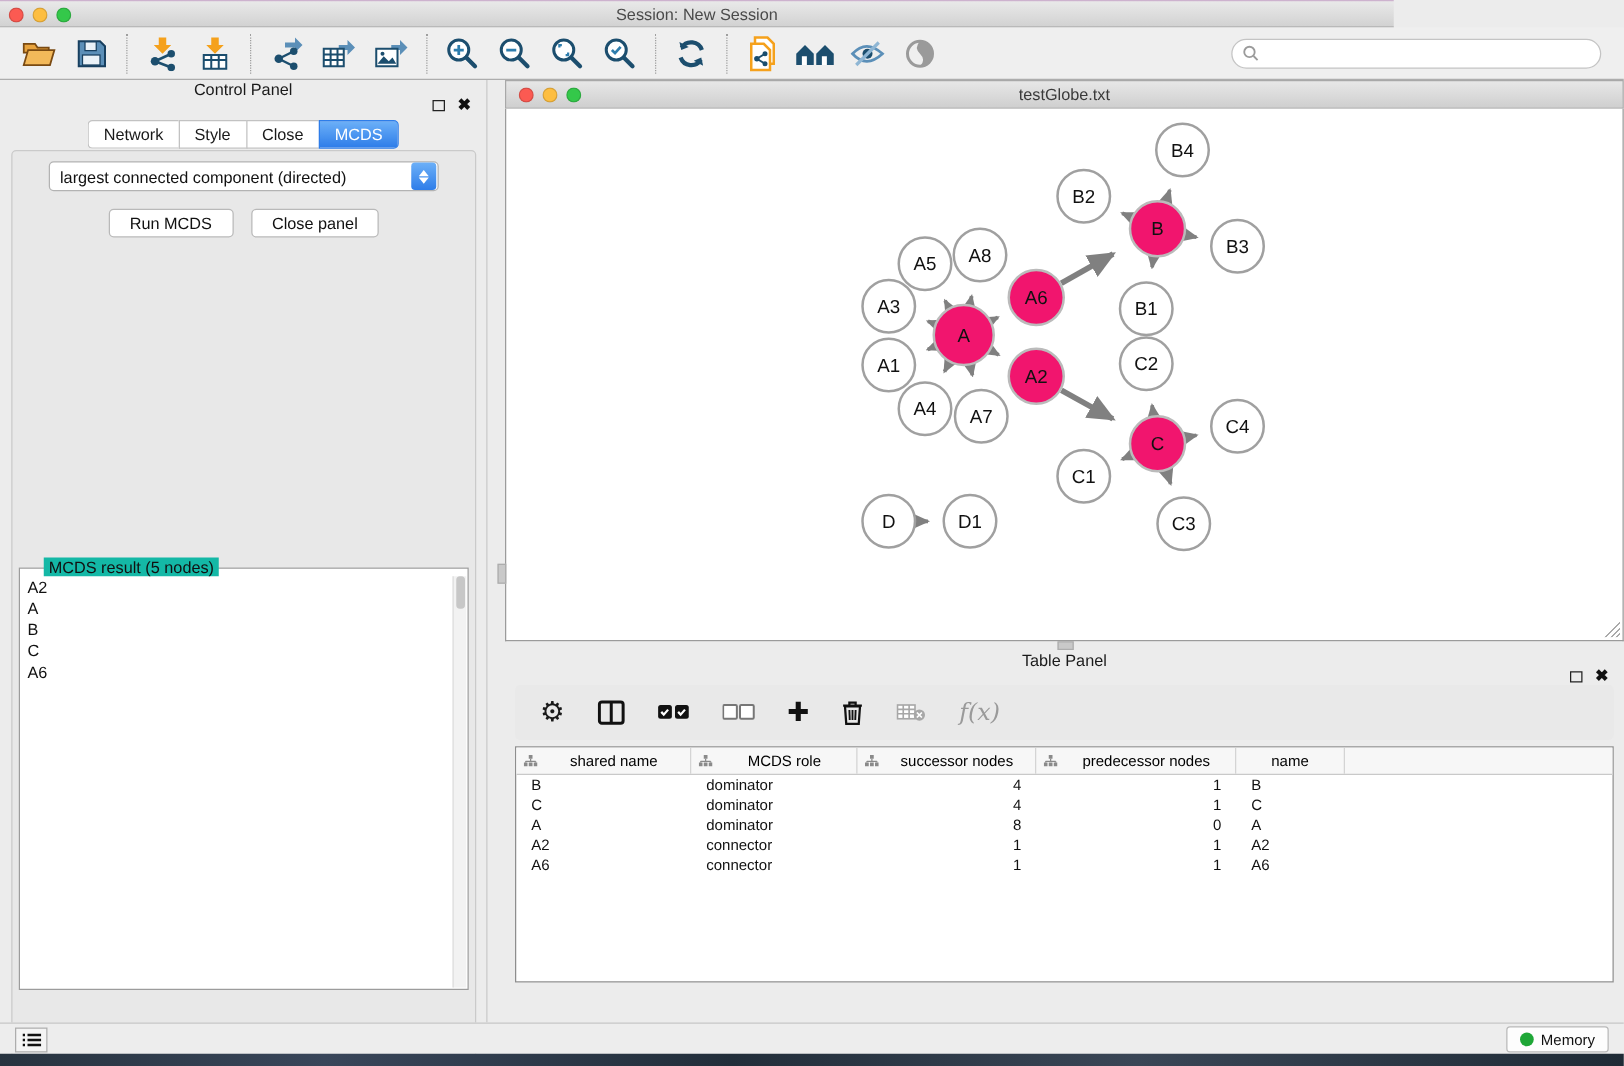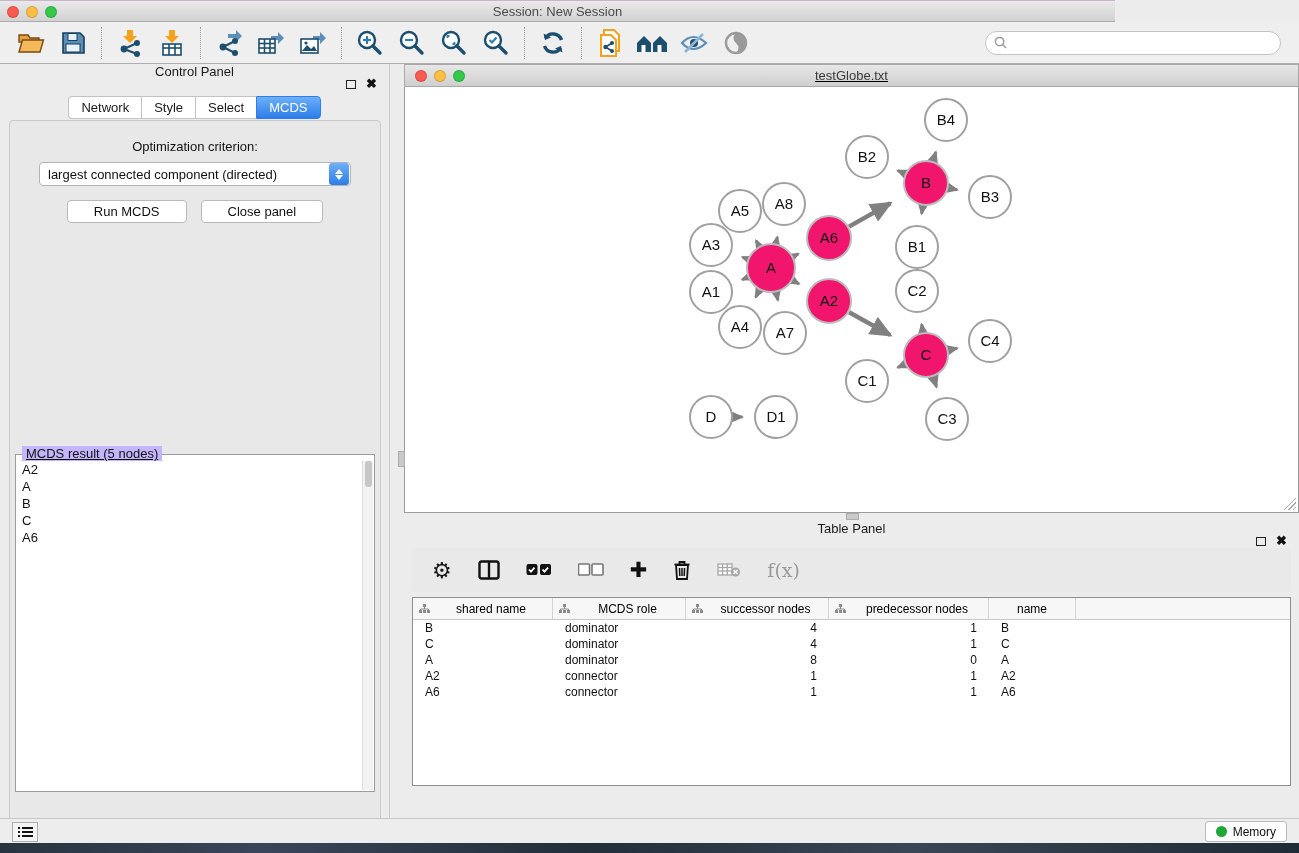--- a/index.html
+++ b/index.html
@@ -43,50 +43,50 @@
   .opt-label { text-align:center; font-size:13px; color:#111; margin-top:18px; }
   .select-box { margin:8px auto 0; width:312px; height:24px; background:#FFF; border:1px solid #B3B3B3;
     border-radius:4px; display:flex; align-items:center; position:relative; }
   .select-box .sel-text { flex:1; font-size:13px; color:#111; padding-left:8px; white-space:nowrap; }
   .sel-stepper { width:20px; height:22px; border-radius:3px; background:linear-gradient(#6CB0F8,#2E7DE9);
     margin-right:1px; display:flex; flex-direction:column; align-items:center; justify-content:center; gap:1px; }
   .chev { width:0; height:0; border-left:4px solid transparent; border-right:4px solid transparent; }
   .chev.up { border-bottom:5px solid #FFF; } .chev.down { border-top:5px solid #FFF; }
   .btn-row { display:flex; justify-content:center; gap:14px; margin-top:14px; }
   .push-btn { background:#FFF; border:1px solid #B9B9B9; border-radius:4px; font-size:13px; color:#111;
-    padding:3px 26px; font-family:"Liberation Sans",sans-serif; }
+    padding:3px 16px; font-family:"Liberation Sans",sans-serif; }
 
   .result-box { position:absolute; left:5px; top:333px; width:360px; height:338px; border:1px solid #9C9C9C;
     background:#FFF; }
-  .result-legend { position:absolute; left:6px; top:-9px; background:#c4b5fd; font-size:13px; color:#111; padding:0 4px;text-decoration:underline; }
+  .result-legend { position:absolute; left:19px; top:-9px; background:#14b8a6; font-size:13px; color:#111; padding:0 4px; }
   .result-list { position:absolute; left:1px; top:6px; right:12px; bottom:1px; overflow:hidden; }
   .result-item { font-size:13px; color:#111; padding:1px 0 1px 5px; line-height:15px; }
   .result-scroll { position:absolute; right:1px; top:6px; width:11px; bottom:1px; background:#F2F2F2; border-left:1px solid #DDD; }
   .result-thumb { position:absolute; left:2px; top:0px; width:7px; height:26px; background:#C7C7C7; border-radius:3px; }
 
   
   .net-window { position:absolute; left:404px; top:64px; width:895px; height:457px; }
   .net-titlebar { height:23px; background:linear-gradient(#E7E7E7,#CFCFCF); border:1px solid #A8A8A8;
-    display:flex; align-items:center; justify-content:center; position:relative;text-decoration:underline; }
+    display:flex; align-items:center; justify-content:center; position:relative; }
   .net-titlebar .tl-dots { left:10px; top:5px; }
   .net-title-text { font-size:13px; color:#3A3A3A; }
   .net-canvas { position:relative; width:895px; height:426px; background:#FFF; border:1px solid #9B9B9B; border-top:none; }
   .resize-grip { position:absolute; right:2px; bottom:2px; width:14px; height:14px;
     background:repeating-linear-gradient(135deg, transparent 0 2px, #AAA 2px 3px); clip-path:polygon(100% 0,100% 100%,0 100%); }
   .vthumb { position:absolute; left:-7px; top:364px; width:7px; height:16px; background:#C9C9C9; border:1px solid #ADADAD; }
   .hthumb { position:absolute; left:441px; bottom:-8px; width:13px; height:7px; background:#C9C9C9; border:1px solid #ADADAD; }
 
   
   .table-panel { position:absolute; left:404px; top:521px; width:895px; height:297px; background:#ECECEC; }
   .tp-toolbar { position:absolute; left:8px; top:27px; width:879px; height:44px; background:#E9E9E9;
     border-radius:4px; display:flex; align-items:center; gap:26px; padding:0 20px; }
   .tp-icon { display:flex; align-items:center; justify-content:center; }
   .gear-glyph { font-size:22px; color:#1A1A1A; font-family:"DejaVu Sans",sans-serif; }
   .plus-glyph { font-size:21px; color:#111; font-family:"DejaVu Sans",sans-serif; font-weight:bold; }
-  .fx-glyph { font-size:19px; color:#9A9A9A; font-family:"DejaVu Serif",serif; }
+  .fx-glyph { font-size:19px; color:#9A9A9A; font-family:"DejaVu Serif",serif; font-style:italic; }
 
   .data-table { position:absolute; left:8px; top:76px; width:879px; height:189px; background:#FFF; border:1px solid #8E8E8E; overflow:hidden; }
   .thead { display:flex; height:22px; background:#F7F7F7; border-bottom:1px solid #C9C9C9; }
   .th { display:flex; align-items:center; font-size:12px; color:#000000; border-right:1px solid #D4D4D4; position:relative; }
   .th .th-label { flex:1; text-align:center; }
   .th .attr-ic { margin-left:6px; }
   .trow { display:flex; height:16px; align-items:center; }
   .td { font-size:12px; color:#111; padding:0 12px; white-space:nowrap; overflow:hidden; }
 
   .bottom-tabs { position:absolute; left:0; right:0; top:270px; display:flex; justify-content:center; }
@@ -271,25 +271,24 @@
   <div class="panel-head">
     <span class="panel-title">Control Panel</span>
     <span class="panel-head-icons">
       <span class="float-box"></span>
       <span class="close-x">✖</span>
     </span>
   </div>
   <div class="seg-tabs">
       <span class="seg">Network</span>
       <span class="seg">Style</span>
-      <span class="seg">Select</span>
+      <span class="seg">Close</span>
       <span class="seg active">MCDS</span>
     </div>
   <div class="cp-content">
-    <div class="opt-label">Optimization criterion:</div>
     <div class="select-box">
       <span class="sel-text">largest connected component (directed)</span>
       <span class="sel-stepper">
           <span class="chev up"></span>
           <span class="chev down"></span>
         </span>
     </div>
     <div class="btn-row">
       <button class="push-btn">Run MCDS</button>
       <button class="push-btn">Close panel</button>

